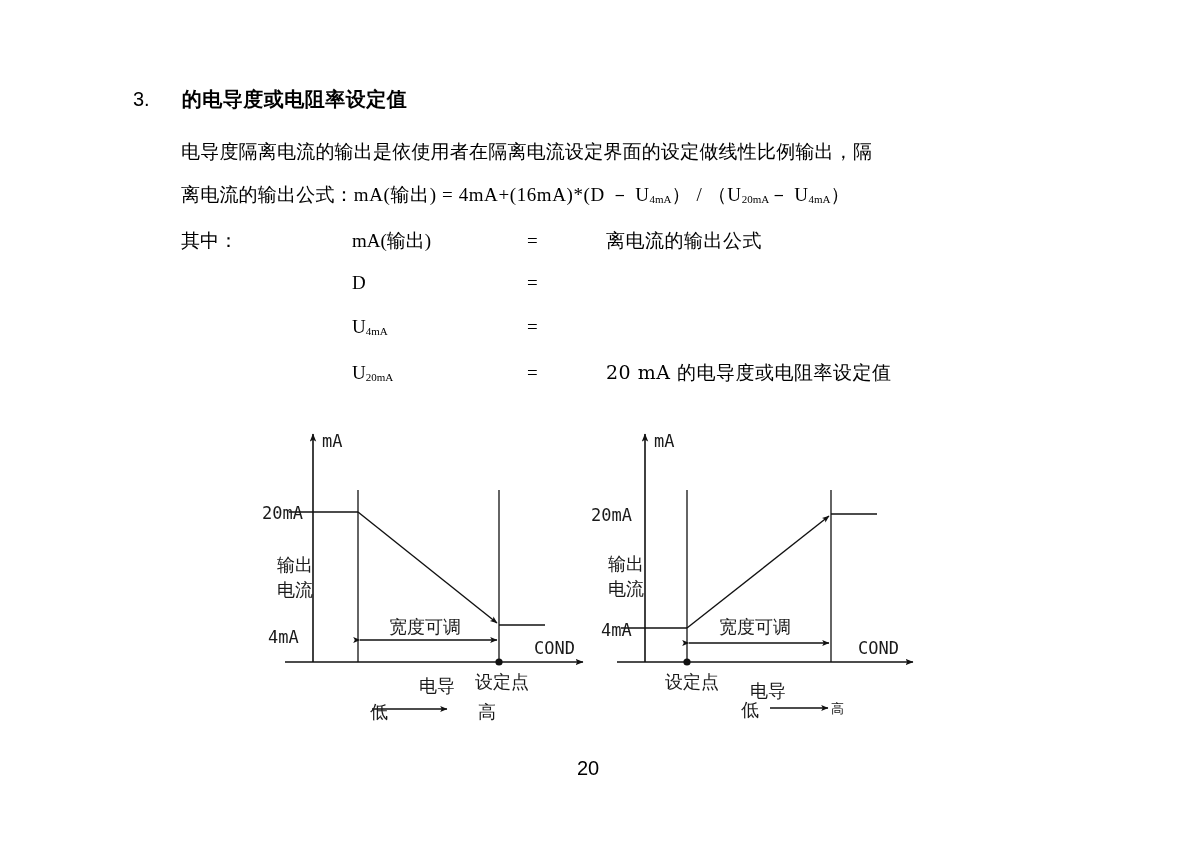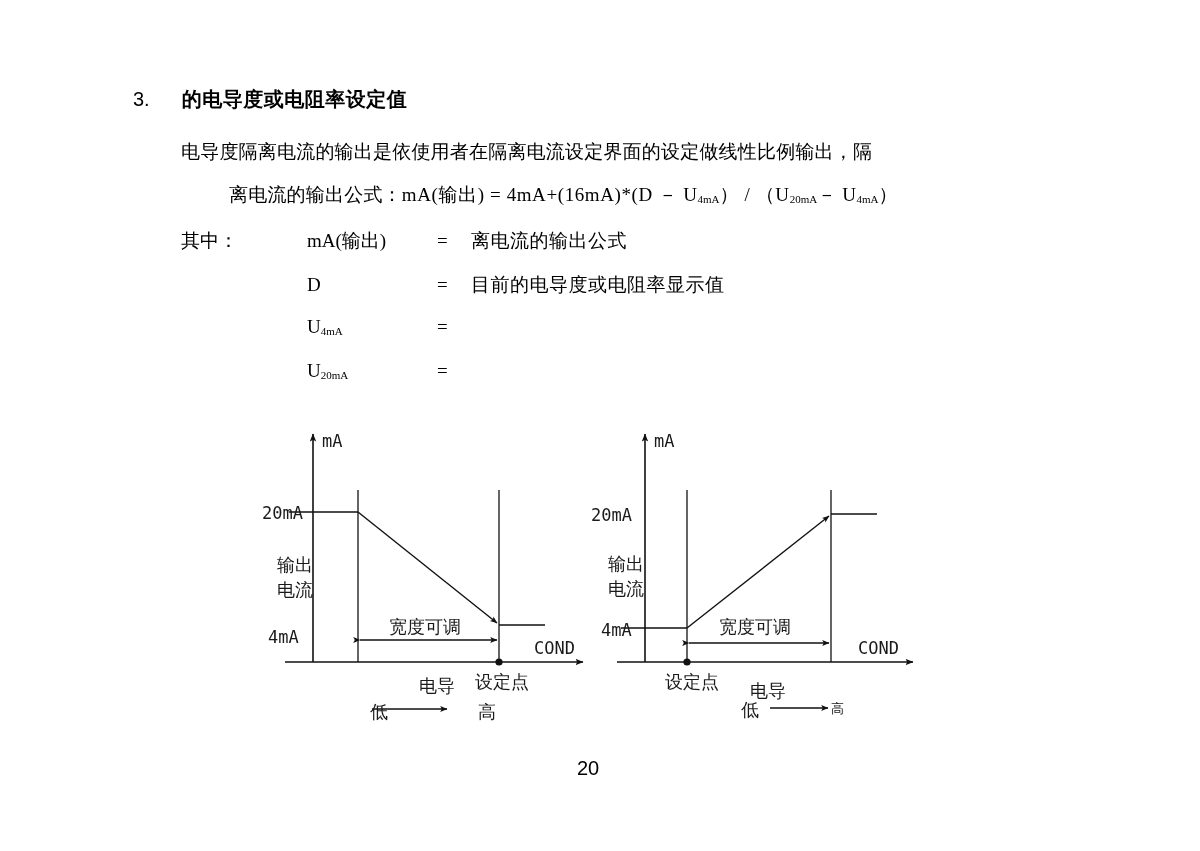--- a/index.html
+++ b/index.html
@@ -47,21 +47,21 @@
   
   .para {
     position: absolute;
     left: 181px;
     font-size: 19px;
     white-space: nowrap;
     font-family: "DejaVu Serif", "Liberation Serif", serif;
     letter-spacing: 0.2px;
   }
   .p-line1 { top: 139px; font-family: Liberation Serif, serif; }
-  .p-line2 { top: 182px; margin-left: 48px; }
+  .p-line2 { top: 182px; }
 
   .mono {
     font-family: "Liberation Serif", "DejaVu Serif", serif;
   }
   .frm { letter-spacing: 0.6px; }
   sub.sb {
     font-size: 11px;
     vertical-align: -2px;
     letter-spacing: 0;
   }
@@ -71,20 +71,21 @@
     position: absolute;
     left: 181px;
     top: 228px;
     font-size: 19px;
   }
   .def-row {
     display: flex;
     align-items: baseline;
     height: 44px;
     white-space: nowrap;
+    gap: 45px;
   }
   .def-lead {
     width: 126px;
     flex: 0 0 126px;
     font-family: "DejaVu Serif", "Liberation Serif", serif;
   }
   .def-sym {
     width: 130px;
     flex: 0 0 130px;
     font-family: "Liberation Serif", "DejaVu Serif", serif;
@@ -154,31 +155,31 @@
     <div class="def-row">
       <span class="def-lead">其中：</span>
       <span class="def-sym"><span>mA(输出)</span><sub class="sb"></sub></span>
       <span class="def-eq">=</span>
       <span class="def-val">离电流的输出公式</span>
     </div>
     <div class="def-row">
       <span class="def-lead"></span>
       <span class="def-sym"><span>D</span><sub class="sb"></sub></span>
       <span class="def-eq">=</span>
-      <span class="def-val">目前的电导度或电阻率显示值</span>
     </div>
     <div class="def-row">
       <span class="def-lead"></span>
       <span class="def-sym"><span>U</span><sub class="sb">4mA</sub></span>
       <span class="def-eq">=</span>
     </div>
     <div class="def-row">
       <span class="def-lead"></span>
       <span class="def-sym"><span>U</span><sub class="sb">20mA</sub></span>
       <span class="def-eq">=</span>
+      <span class="def-val">20  mA  的电导度或电阻率设定值</span>
     </div>
   </div>
 
   <div class="diagram-area">
     <svg class="chart" width="1200" height="851" viewBox="0 0 1200 851" xmlns="http://www.w3.org/2000/svg">
       <defs>
         <marker id="ah" markerWidth="9" markerHeight="9" refX="7.5" refY="3.2" orient="auto" markerUnits="userSpaceOnUse">
           <path d="M0,0 L8,3.2 L0,6.4 L1.8,3.2 Z" fill="#111"></path>
         </marker>
         <marker id="ahs" markerWidth="8" markerHeight="8" refX="6.8" refY="2.9" orient="auto" markerUnits="userSpaceOnUse">

